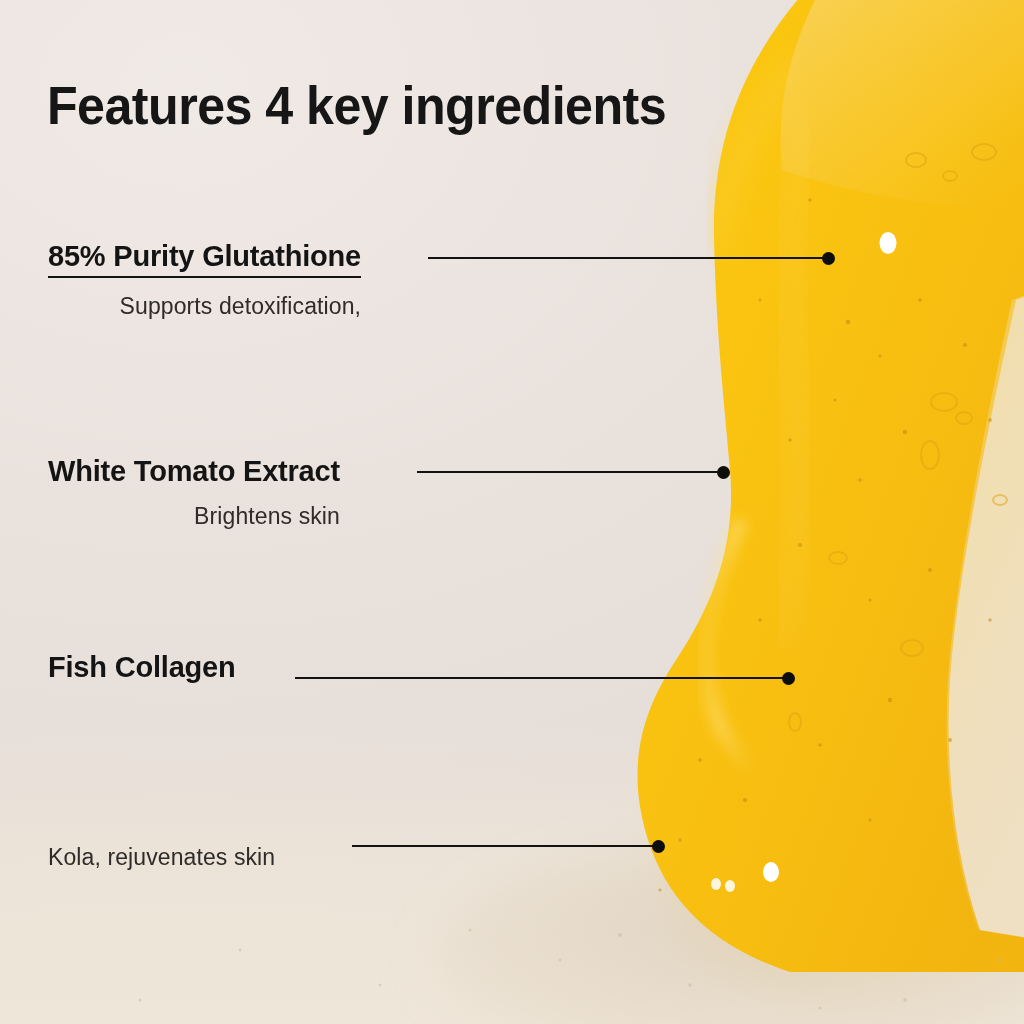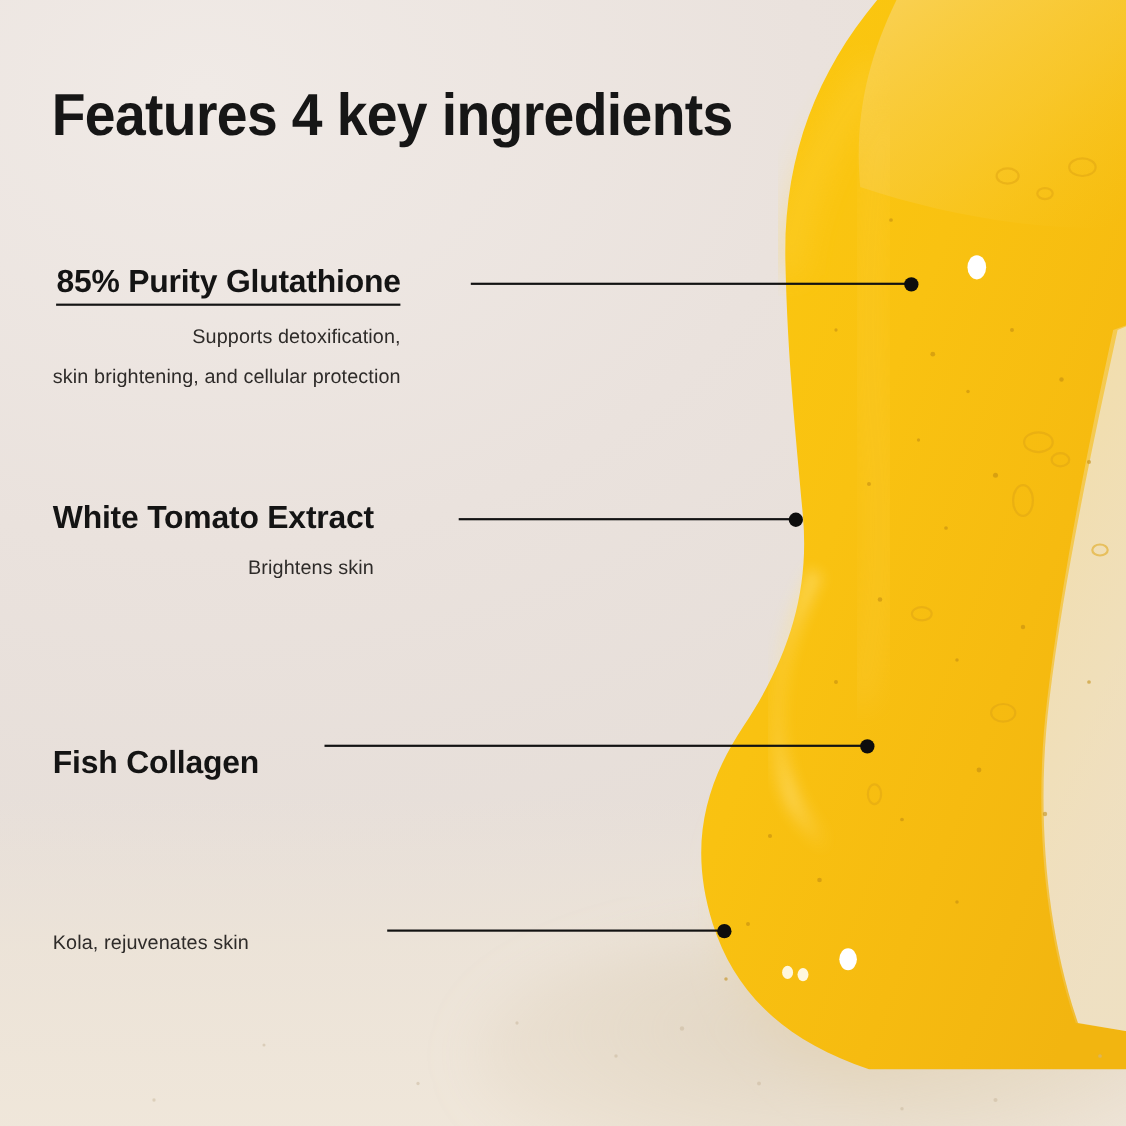--- a/index.html
+++ b/index.html
@@ -65,21 +65,21 @@
     letter-spacing: -0.2px;
     white-space: nowrap;
     display: inline-block;
   }
   .heading.underlined {
     border-bottom: 2.5px solid #141414;
     padding-bottom: 3px;
   }
 
   .desc {
-    font-size: 18px;
+    font-size: 23px;
     font-weight: 400;
     color: #2e2b29;
     letter-spacing: 0.1px;
     line-height: 36px;
     white-space: nowrap;
     margin-top: 10px;
   }
 
   
   .leader {
@@ -256,29 +256,28 @@
   <div class="leader" style="left:295px; top:677px; width:495px;">
     <span class="dot"></span>
   </div>
   <div class="leader" style="left:352px; top:845px; width:308px;">
     <span class="dot"></span>
   </div>
 
   <div class="block" style="top:240px;">
     <div class="heading underlined">85% Purity Glutathione</div>
     <div class="desc">Supports detoxification,</div>
-    <div class="desc" style="margin-top:0;">skin brightening, and cellular protection</div>
   </div>
 
   <div class="block" style="top:455px;">
     <div class="heading">White Tomato Extract</div>
     <div class="desc">Brightens skin</div>
   </div>
 
-  <div class="block" style="top:678px;">
+  <div class="block" style="top:651px;">
     <div class="heading">Fish Collagen</div>
   </div>
 
   <div class="block" style="top:829px;">
     <div class="desc">Kola, rejuvenates skin</div>
   </div>
 
 </div>
 
 </body></html>

